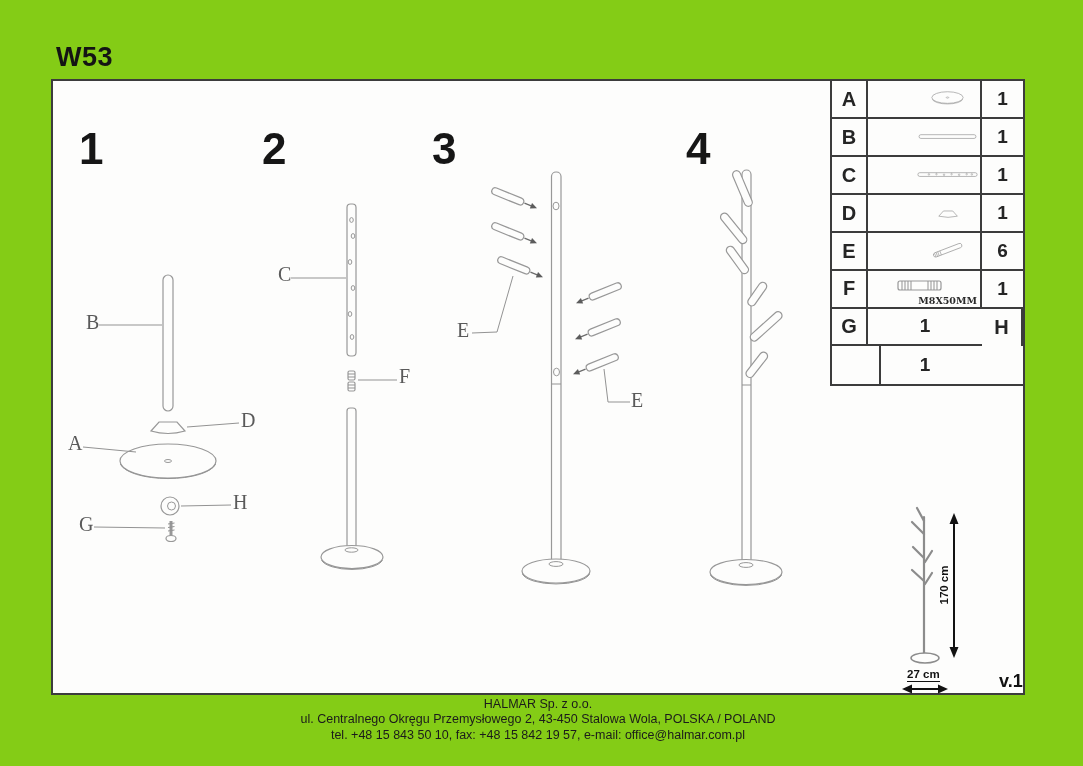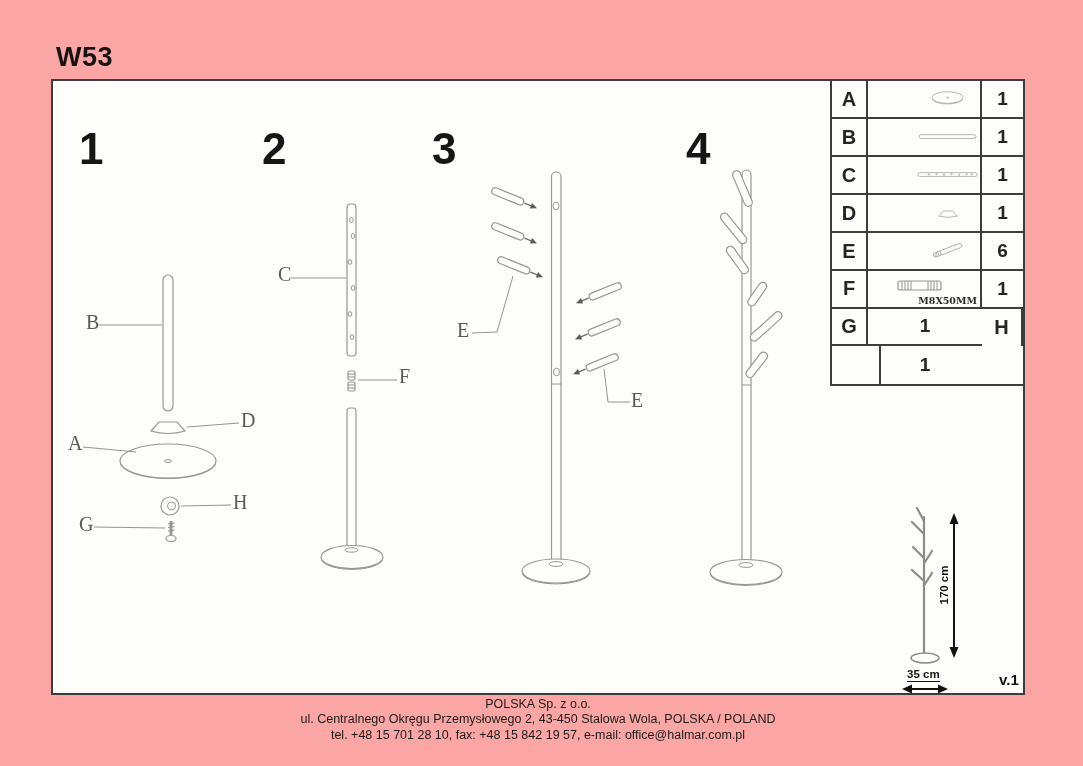--- a/index.html
+++ b/index.html
@@ -1,18 +1,18 @@
 <!DOCTYPE html>
 <html><head>
 <meta charset="utf-8">
 <style>
   html,body { margin:0; padding:0; background:#e8e8e8; }
   .page {
     position:relative; width:1083px; height:766px;
-    background:#fca5a5; overflow:hidden;
+    background:#84cc16; overflow:hidden;
     font-family:"Liberation Sans", sans-serif;
   }
   .title {
     position:absolute; left:56px; top:42px;
     font-size:27px; font-weight:700; color:#141414; letter-spacing:.5px;
   }
   .frame {
     position:absolute; left:51px; top:79px; width:974px; height:616px;
     border:2px solid #3c3c3c; box-sizing:border-box; background:#fdfdfc;
   }
@@ -56,21 +56,21 @@
     position:absolute; left:924px; top:579px; transform:rotate(-90deg);
     font-size:11.5px; font-weight:700; color:#121212; white-space:nowrap;
   }
   .dim-w {
     position:absolute; left:907px; top:668px;
     font-size:11.5px; font-weight:700; color:#121212;
     border-bottom:1.5px solid #121212; padding-bottom:1px;
   }
   .v1 {
     position:absolute; left:999px; top:671px;
-    font-size:15px; font-weight:700; color:#121212;
+    font-size:18px; font-weight:700; color:#121212;
   }
   .footer {
     position:absolute; left:51px; top:697px; width:974px;
     text-align:center; font-size:12.5px; color:#1b1b1b; line-height:15.3px;
   }
 </style>
 </head>
 <body>
 
 <div class="page">
@@ -309,23 +309,23 @@
     <div class="pt-cell pt-icon nb">
       <svg width="112" height="36" viewBox="0 0 112 36">
         <circle class="p" cx="56" cy="17.5" r="11"></circle>
         <circle class="hole" cx="57.5" cy="17.5" r="4.5"></circle>
       </svg>
     </div>
     <div class="pt-cell pt-qty nb">1</div>
   </div>
 
   <span class="dim-h">170 cm</span>
-  <span class="dim-w">35 cm</span>
+  <span class="dim-w">27 cm</span>
 
   <span class="v1">v.1</span>
 
   <div class="footer">
-    <div>POLSKA Sp. z o.o.</div>
+    <div>HALMAR Sp. z o.o.</div>
     <div>ul. Centralnego Okręgu Przemysłowego 2, 43-450 Stalowa Wola, POLSKA / POLAND</div>
-    <div>tel. +48 15 701 28 10, fax: +48 15 842 19 57, e-mail: office@halmar.com.pl</div>
+    <div>tel. +48 15 843 50 10, fax: +48 15 842 19 57, e-mail: office@halmar.com.pl</div>
   </div>
 
 </div>
 
 </body></html>

